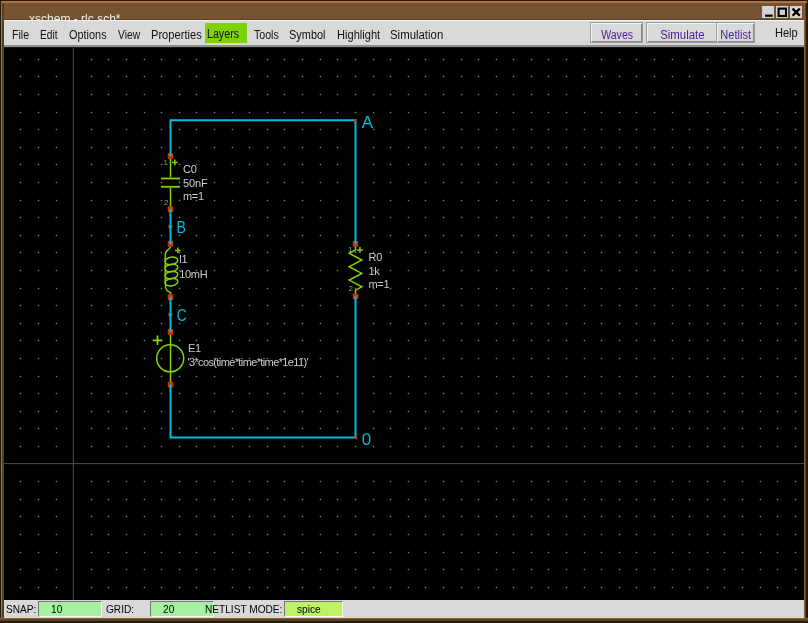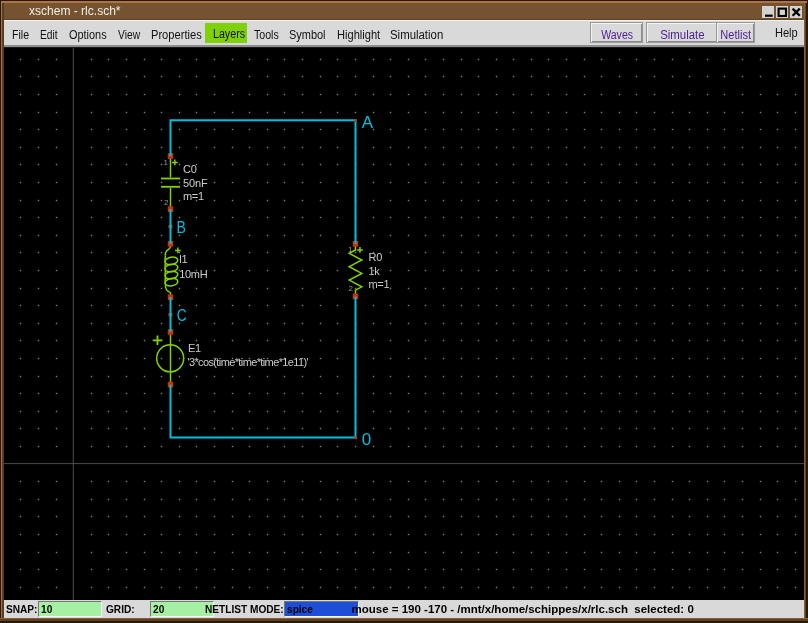--- a/index.html
+++ b/index.html
@@ -3,31 +3,31 @@
 <meta charset="utf-8">
 <style>
 html,body{margin:0;padding:0;}
 body{width:808px;height:623px;position:relative;overflow:hidden;background:#755330;font-family:"Liberation Sans",sans-serif;}
 #frame-top{position:absolute;left:0;top:0;width:808px;height:1px;background:#23180c;}
 #frame-top2{position:absolute;left:1px;top:1px;width:806px;height:1.5px;background:#b0743a;}
 #frame-left{position:absolute;left:0;top:0;width:4px;height:623px;background:linear-gradient(90deg,#23180c 0 1px,#ab713a 1px 2.5px,#5a3d1e 2.5px 4px);}
 #titleshade{position:absolute;left:4px;top:18.8px;width:800px;height:1.2px;background:#5e4222;}
 #frame-right{position:absolute;right:0;top:0;width:4.3px;height:623px;background:linear-gradient(90deg,#8a5f2e 0 1px,#5f401e 1px 2.3px,#241a0c 2.3px 4.3px);}
 #frame-bottom{position:absolute;left:0;bottom:0;width:808px;height:5px;background:linear-gradient(180deg,#8a5f2e 0 1.5px,#5f401e 1.5px 2.8px,#241a0c 2.8px 5px);}
-#titlebar{position:absolute;left:4px;top:2px;width:800px;height:18px;color:#f2eee6;font-size:13px;}
+#titlebar{position:absolute;left:4px;top:10px;width:800px;height:18px;color:#f2eee6;font-size:13px;}
 #titletext{position:absolute;left:25.4px;top:1.3px;transform:scaleX(0.925);transform-origin:0 50%;white-space:nowrap;}
 .winbtn{position:absolute;top:6.2px;width:12px;height:12px;background:#d2d2d2;box-sizing:border-box;}
 #menubar{position:absolute;left:4px;top:20px;width:800px;height:34px;background:#d9d9d9;border-top:1px solid #f2f2f2;box-sizing:border-box;}
 #menushadow{position:absolute;left:4px;top:45.4px;width:800px;height:2.6px;background:linear-gradient(180deg,#8e8e8e 0 2.3px,#1a1a1a 2.3px 2.6px);}
 .mi{position:absolute;top:1.3px;height:26px;line-height:26px;font-size:12px;color:#111;transform:scaleX(0.88);transform-origin:0 50%;white-space:nowrap;}
 .btn{position:absolute;top:22.2px;height:21.3px;line-height:23.5px;text-align:center;font-size:12px;color:#4c1d95;background:#d9d9d9;border:1px solid #9a9a9a;box-sizing:border-box;box-shadow:inset 1px 1px 0 #f2f2f2, inset -1px -1px 0 #8a8a8a;}
 .cx{display:inline-block;transform:scaleX(0.88);transform-origin:50% 50%;}
 .btn .cx{position:relative;top:1.2px;}
-#statusbar{position:absolute;left:4px;top:600.3px;width:800px;height:17.9px;background:#d9d9d9;font-size:11.5px;color:#000;font-weight:bold;}
-.sent{position:absolute;top:1.2px;height:15.2px;box-sizing:border-box;border-top:1px solid #767676;border-left:1px solid #767676;border-bottom:1px solid #f6f6f6;border-right:1px solid #f6f6f6;font-size:11.5px;line-height:14.4px;padding-left:2px;}
+#statusbar{position:absolute;left:4px;top:600.3px;width:800px;height:17.9px;background:#d9d9d9;font-size:11.5px;color:#000;}
+.sent{position:absolute;top:1.2px;height:15.2px;box-sizing:border-box;border-top:1px solid #767676;border-left:1px solid #767676;border-bottom:1px solid #f6f6f6;border-right:1px solid #f6f6f6;font-size:11.5px;line-height:14.4px;padding-left:12px;}
 .slbl{position:absolute;top:0.8px;height:17.7px;line-height:17.7px;transform:scaleX(0.88);transform-origin:0 50%;white-space:nowrap;}
 #canvas{position:absolute;left:4px;top:48px;width:800px;height:552px;background:#000;}
 </style>
 </head>
 <body>
 <div id="frame-left"></div>
 <div id="frame-right"></div>
 <div id="frame-bottom"></div>
 <div id="frame-top"></div>
 <div id="frame-top2"></div>
@@ -49,21 +49,21 @@
     <svg width="12" height="12" style="position:absolute;left:0;top:0;">
       <path d="M2.6,2.6 L9.8,9.8 M9.8,2.6 L2.6,9.8" stroke="#000" stroke-width="2.3"></path>
     </svg>
   </div>
 <div id="menubar">
 <span class="mi" style="left:8.2px;transform:scaleX(0.885);">File</span>
 <span class="mi" style="left:35.7px;transform:scaleX(0.855);">Edit</span>
 <span class="mi" style="left:64.6px;transform:scaleX(0.91);">Options</span>
 <span class="mi" style="left:113.6px;transform:scaleX(0.855);">View</span>
 <span class="mi" style="left:147.2px;transform:scaleX(0.927);">Properties</span>
-<span class="mi" style="left:200.6px;width:42.5px;height:20.7px;top:1.8px;line-height:23.2px;background:#7fd10a;text-align:right;transform:none;"><span class="cx" style="transform:scaleX(0.89);">Layers</span></span>
+<span class="mi" style="left:200.6px;width:42.5px;height:20.7px;top:1.8px;line-height:23.2px;background:#7fd10a;text-align:left;transform:none;"><span class="cx" style="transform:scaleX(0.89);">Layers</span></span>
 <span class="mi" style="left:250.2px;transform:scaleX(0.885);">Tools</span>
 <span class="mi" style="left:285.3px;transform:scaleX(0.913);">Symbol</span>
 <span class="mi" style="left:332.8px;transform:scaleX(0.925);">Highlight</span>
 <span class="mi" style="left:386.1px;transform:scaleX(0.95);">Simulation</span>
 </div>
 <div class="btn" style="left:590px;width:53.4px;"><span class="cx">Waves</span></div>
 <div class="btn" style="left:646.2px;width:73px;"><span class="cx" style="transform:scaleX(0.95);">Simulate</span></div>
 <div class="btn" style="left:716.3px;width:39px;"><span class="cx" style="transform:scaleX(0.92);">Netlist</span></div>
 <span class="mi" style="left:774.7px;top:20px;position:absolute;height:26px;line-height:26px;transform:scaleX(0.92);">Help</span>
 <div id="menushadow"></div>
@@ -1599,15 +1599,14 @@
 </svg>
 </div>
 <div style="position:absolute;left:4px;top:599.8px;width:800px;height:1px;background:#e9e9e9;"></div>
 <div style="position:absolute;left:4px;top:599.8px;width:1px;height:18.4px;background:#e9e9e9;"></div>
 <div id="statusbar">
 <span class="slbl" style="left:1.9px;">SNAP:</span>
 <div class="sent" style="left:33.7px;width:64.3px;background:#a5f0a2;"><span class="cx" style="transform-origin:0 50%;">10</span></div>
 <span class="slbl" style="left:102px;">GRID:</span>
 <div class="sent" style="left:146px;width:63.5px;background:#a5f0a2;"><span class="cx" style="transform-origin:0 50%;">20</span></div>
 <span class="slbl" style="left:201px;">NETLIST MODE:</span>
-<div class="sent" style="left:280.3px;width:75px;background:#1d4ed8;"><span class="cx" style="transform-origin:0 50%;">spice</span></div>
-<span class="slbl" style="left:347.5px;transform:none;">mouse = 190 -170 - /mnt/x/home/schippes/x/rlc.sch&nbsp; selected: 0</span>
+<div class="sent" style="left:280.3px;width:59px;background:#bef264;"><span class="cx" style="transform-origin:0 50%;">spice</span></div>
 </div>
 
 </body></html>

